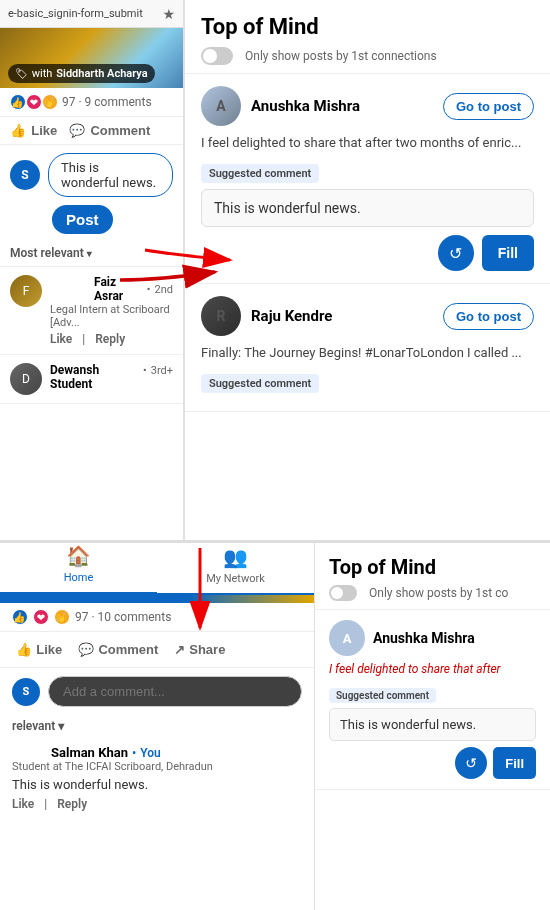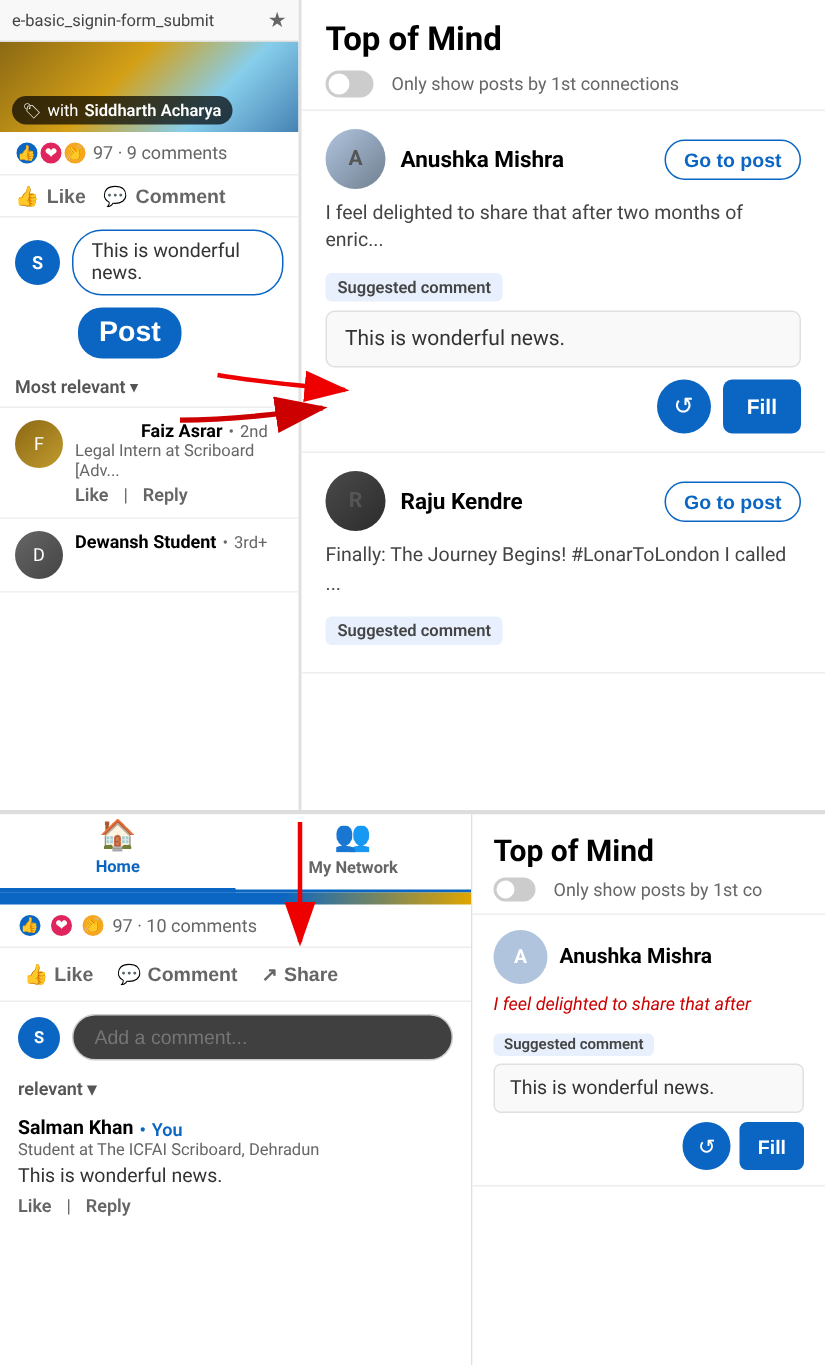--- a/index.html
+++ b/index.html
@@ -16,21 +16,21 @@
     .top-section {
       display: flex;
       width: 550px;
       height: 540px;
       background: #f3f2ef;
       position: relative;
     }
 
     
     .left-panel {
-      width: 200px;
+      width: 184px;
       background: #fff;
       border-right: 1px solid #e0e0e0;
       position: relative;
       overflow: hidden;
     }
 
     .address-bar {
       background: #f8f8f8;
       border-bottom: 1px solid #ddd;
       padding: 4px 8px;
@@ -139,21 +139,21 @@
       font-size: 13px;
       color: #333;
     }
 
     .post-btn {
       background: #0a66c2;
       color: #fff;
       border: none;
       border-radius: 16px;
       padding: 6px 14px;
-      font-size: 19px;
+      font-size: 15px;
       font-weight: 700;
       cursor: pointer;
     }
 
     .sort-bar {
       padding: 6px 10px;
       font-size: 12px;
       color: #555;
       font-weight: 600;
       display: flex;
@@ -393,21 +393,21 @@
       flex: 1;
     }
 
     .nav-item.active {
       border-bottom: 3px solid #0a66c2;
       margin-bottom: -2px;
     }
 
     .nav-icon { font-size: 20px; color: #666; }
     .nav-item.active .nav-icon { color: #0a66c2; }
-    .nav-label { font-size: 11px; color: #666; font-weight: 700; }
+    .nav-label { font-size: 11px; color: #666; font-weight: 400; }
     .nav-item.active .nav-label { color: #0a66c2; }
 
     .post-image-strip {
       width: 100%;
       height: 8px;
       background: linear-gradient(90deg, #0a66c2 60%, #e0a500 100%);
     }
 
     .reactions-row2 {
       padding: 6px 12px;
@@ -794,21 +794,21 @@
       <div class="comment-avatar" style="width:28px;height:28px;font-size:11px;">S</div>
       <input class="comment-input-box2" type="text" placeholder="Add a comment..." style="">
     </div>
 
     <div class="sort-bar2">
       <span>relevant</span>
       <span>▾</span>
     </div>
 
     <div class="comment-item2">
-      <div style="display:flex; gap:4px; align-items:center; flex-wrap:wrap;">
+      <div style="display:flex; gap:4px; align-items:center; flex-wrap:wrap;margin-left:39px;">
         <span class="comment-name2">Salman Khan</span>
         <span style="font-size:12px;color:#0a66c2;font-weight:600;">•</span>
         <span class="comment-you">You</span>
       </div>
       <div class="comment-sub2">Student at The ICFAI Scriboard, Dehradun</div>
       <div class="comment-text2">This is wonderful news.</div>
       <div class="comment-actions">
         <span class="comment-action-link">Like</span>
         <span>|</span>
         <span class="comment-action-link">Reply</span>

